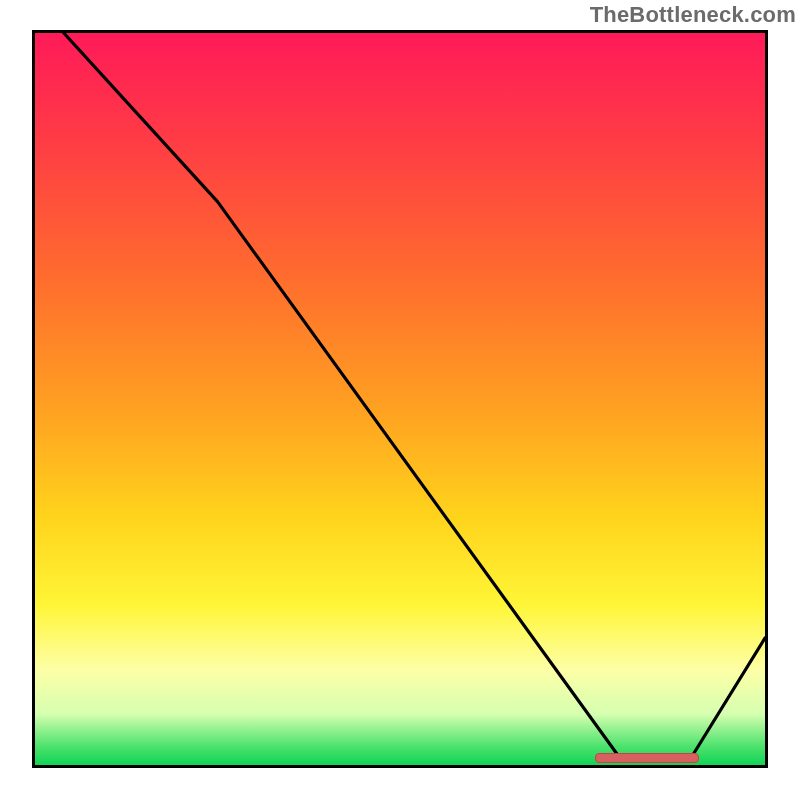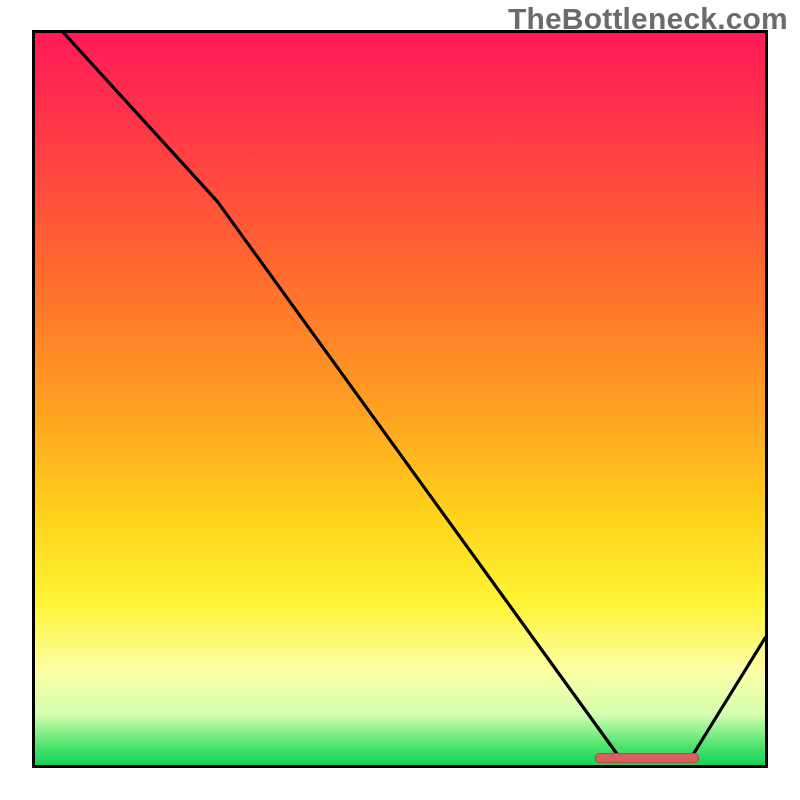--- a/index.html
+++ b/index.html
@@ -12,22 +12,22 @@
     overflow: hidden;
   }
   .stage {
     position: relative;
     width: 800px;
     height: 800px;
   }
   .watermark {
     position: absolute;
     top: 2px;
-    right: 12px;
-    font-size: 30px;
+    right: 4px;
+    font-size: 22px;
     font-weight: 600;
     color: #6b6b6b;
     letter-spacing: 0.2px;
     user-select: none;
     text-align: center;
   }
   .plot-box {
     position: absolute;
     left: 32px;
     top: 30px;

